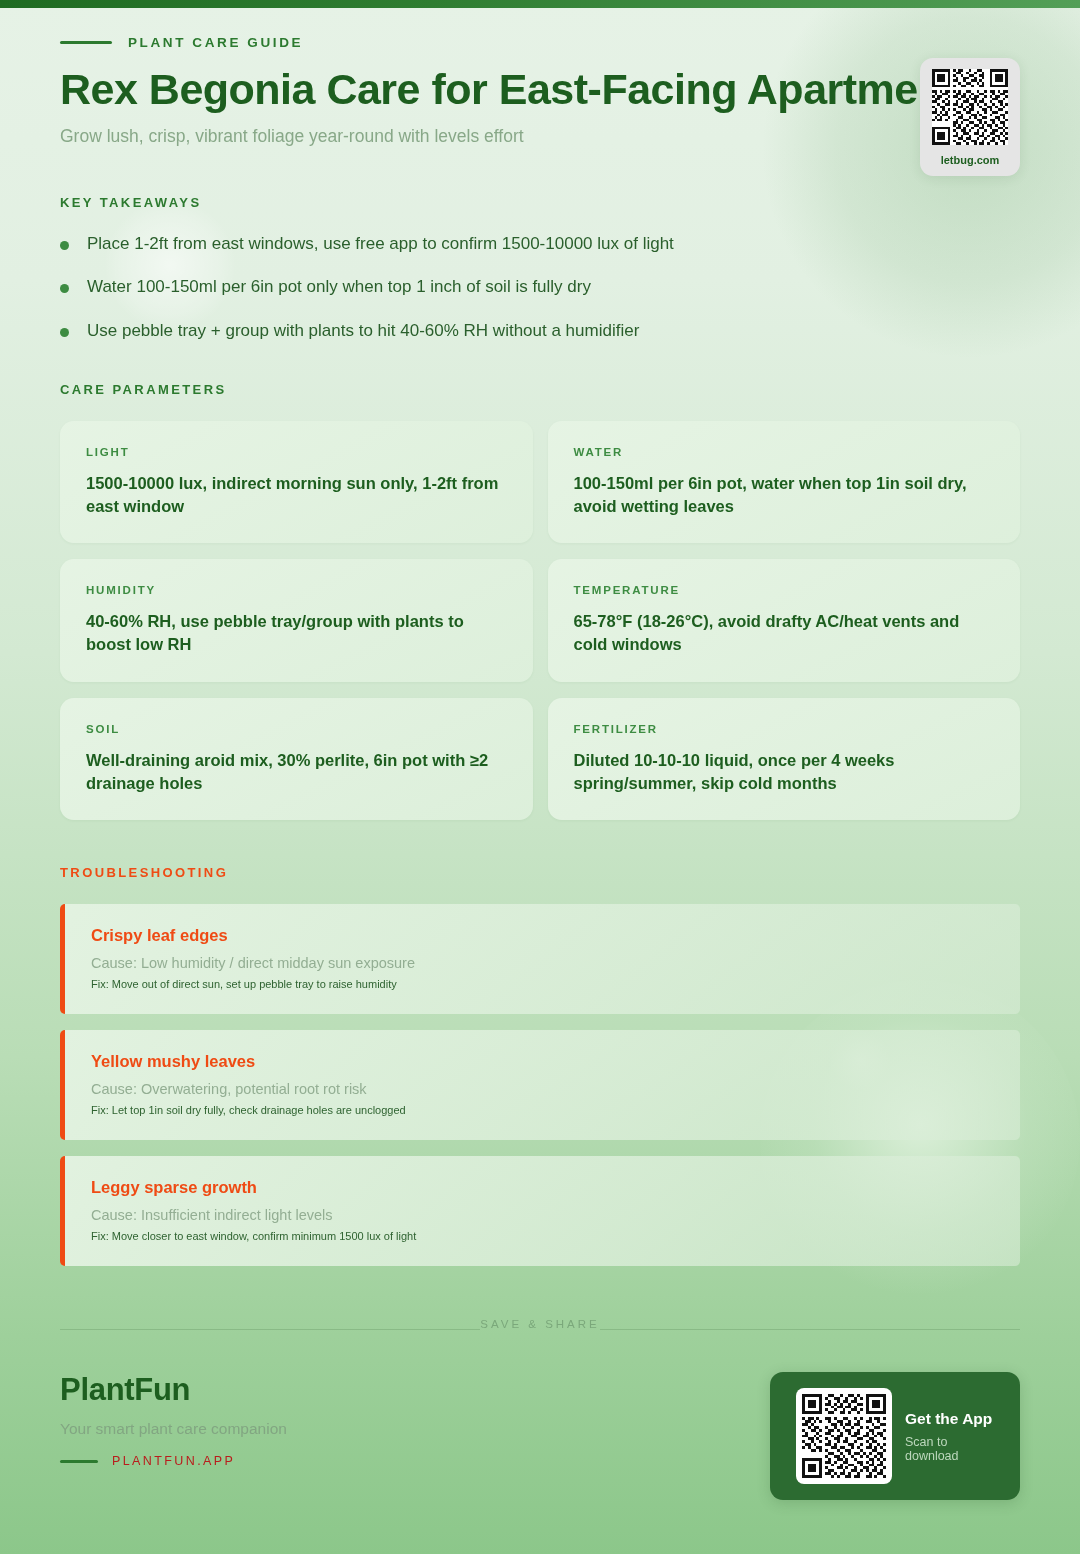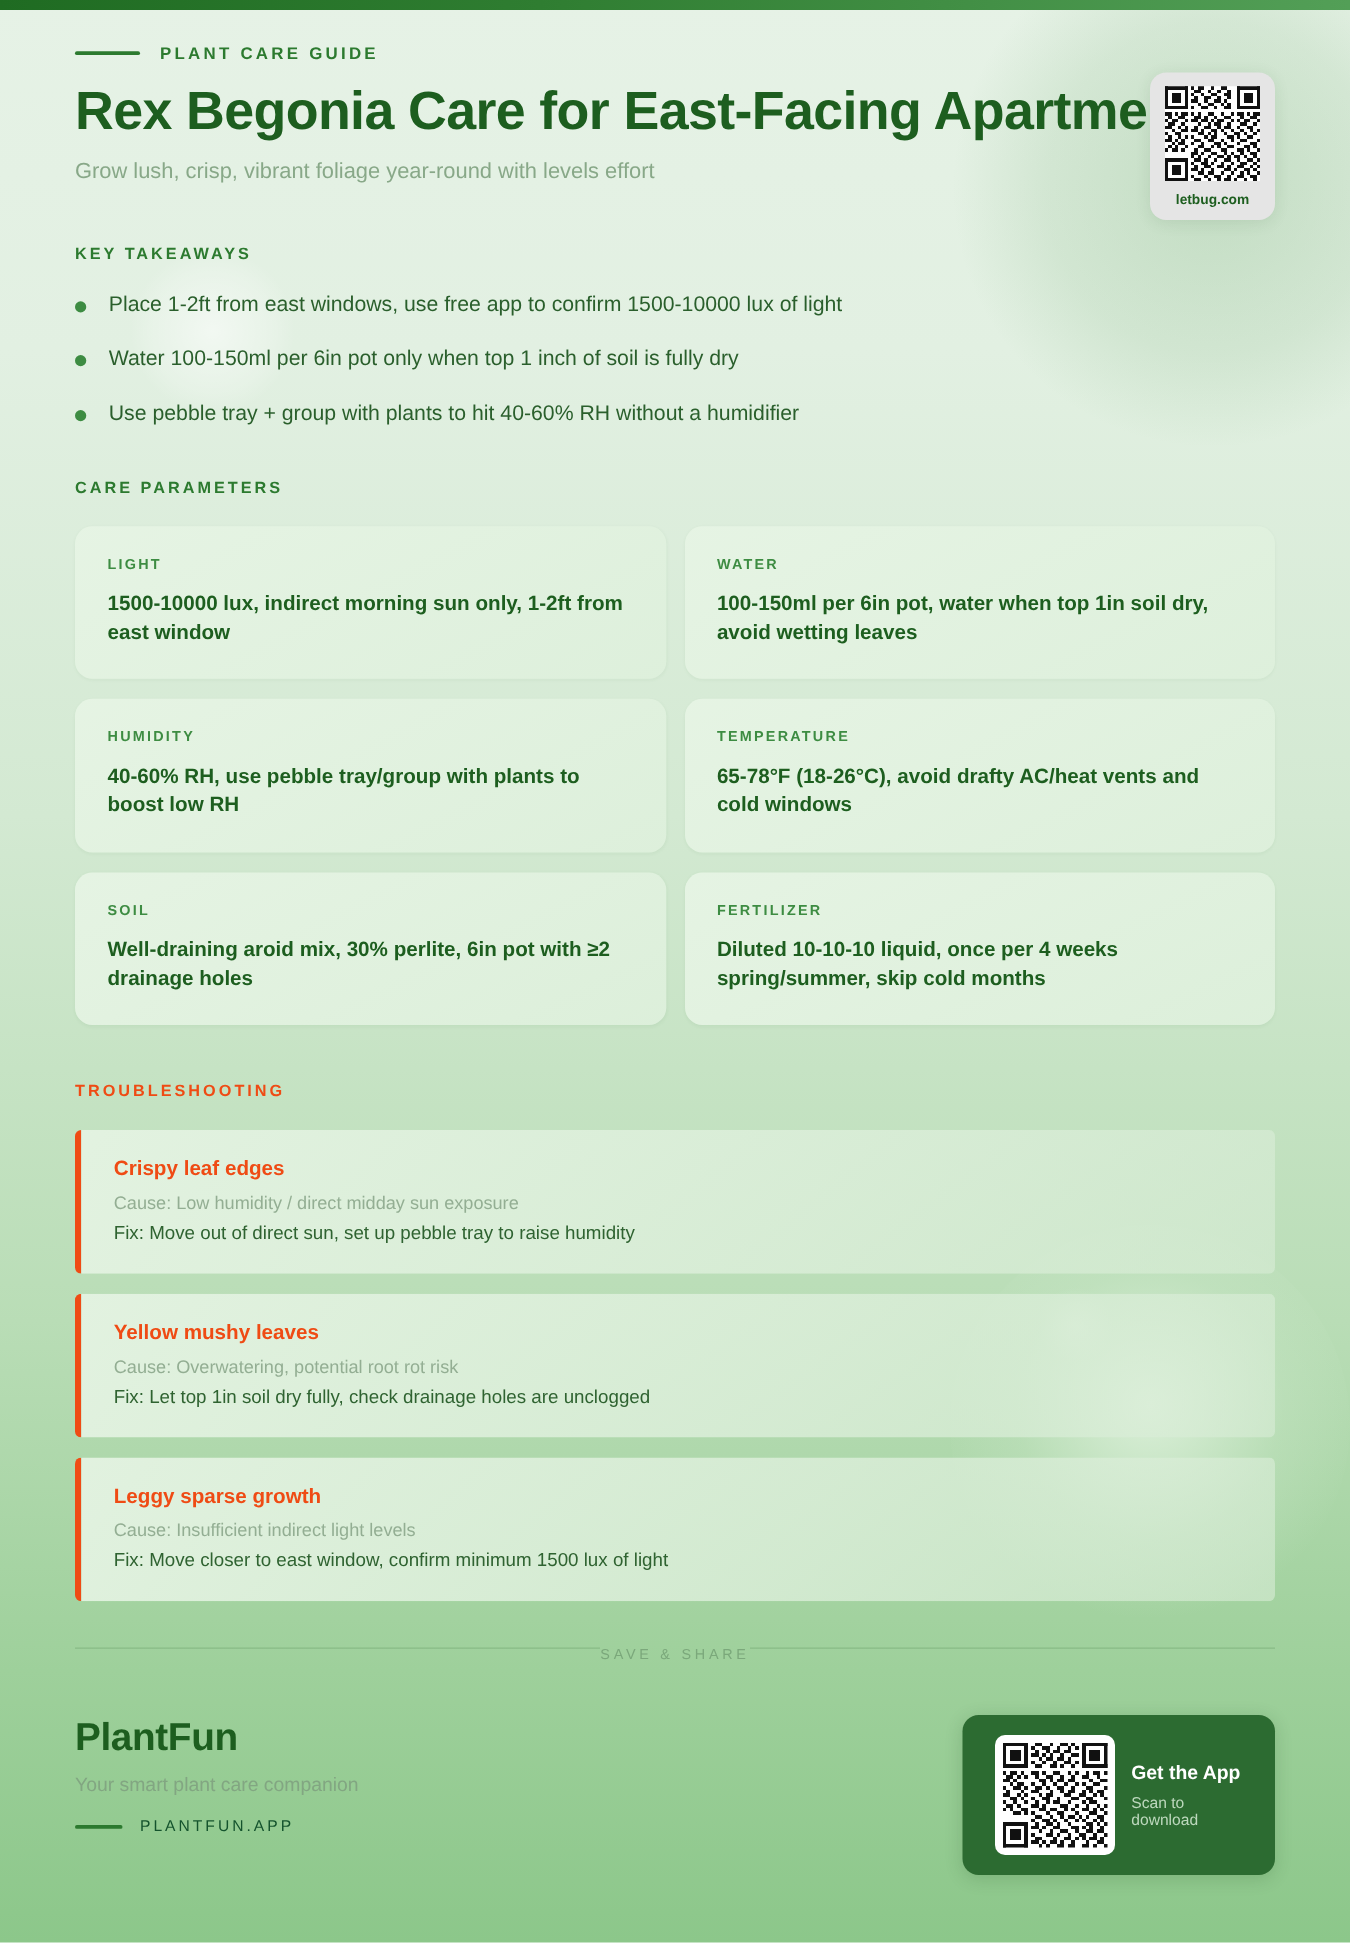--- a/index.html
+++ b/index.html
@@ -79,34 +79,34 @@
   
   .ts{ margin-top:45px; }
   .ts-list{ margin-top:24px; display:flex; flex-direction:column; gap:16px; }
   .ts-card{
     background:linear-gradient(120deg, rgba(228,243,226,.95) 0%, rgba(221,239,219,.80) 60%, rgba(216,236,214,.62) 100%);
     border-left:5px solid #ef4b14; border-radius:5px;
     padding:22px 26px 24px;
   }
   .ts-title{ font-size:16.5px; font-weight:700; color:#ef4b14; }
   .ts-cause{ margin-top:10px; font-size:14.5px; color:#93ae93; }
-  .ts-fix{ margin-top:7px; font-size:15px; color:#2f6331; }
+  .ts-fix{ margin-top:7px; font-size:11px; color:#2f6331; }
 
   
   .footer{ position:absolute; left:0; top:1318px; width:1080px; padding:0 60px; z-index:3; }
-  .divider{ display:flex; align-items:flex-start; }
+  .divider{ display:flex; align-items:flex-end; }
   .divider .line{ flex:1; height:1px; background:rgba(60,110,60,.22); }
   .divider .txt{ font-size:11.5px; letter-spacing:3px; color:#7ba87b; font-weight:500; }
 
   .foot-body{ margin-top:42px; display:flex; align-items:flex-start; justify-content:space-between; }
   .brand{ font-size:31px; font-weight:700; color:#1d5e1f; letter-spacing:-.3px; }
   .brand-sub{ margin-top:12px; font-size:15.5px; color:#82a682; }
   .brand-url{ margin-top:16px; display:flex; align-items:center; gap:14px; }
   .brand-url .rule{ width:38px; height:3px; background:#2c7a2f; border-radius:2px; }
-  .brand-url .txt{ font-size:12.5px; letter-spacing:2.4px; color:#14532d; font-weight:500; }
+  .brand-url .txt{ font-size:12.5px; letter-spacing:2.4px; color:#b91c1c; font-weight:500; }
 
   .app-cta{
     background:#2c6b31; border-radius:13px; padding:22px 26px;
     display:flex; align-items:center; gap:13px; width:250px; height:128px;
     box-shadow:0 3px 14px rgba(30,70,30,.18);
   }
   .app-cta .qrwrap{ background:#fff; border-radius:8px; padding:6px; flex:0 0 auto; }
   .app-cta .qr{ width:84px; height:84px; display:block; }
   .app-cta .cta-title{ font-size:15.5px; font-weight:700; color:#fff; }
   .app-cta .cta-sub{ margin-top:7px; font-size:12.5px; color:#bdd8bd; }

